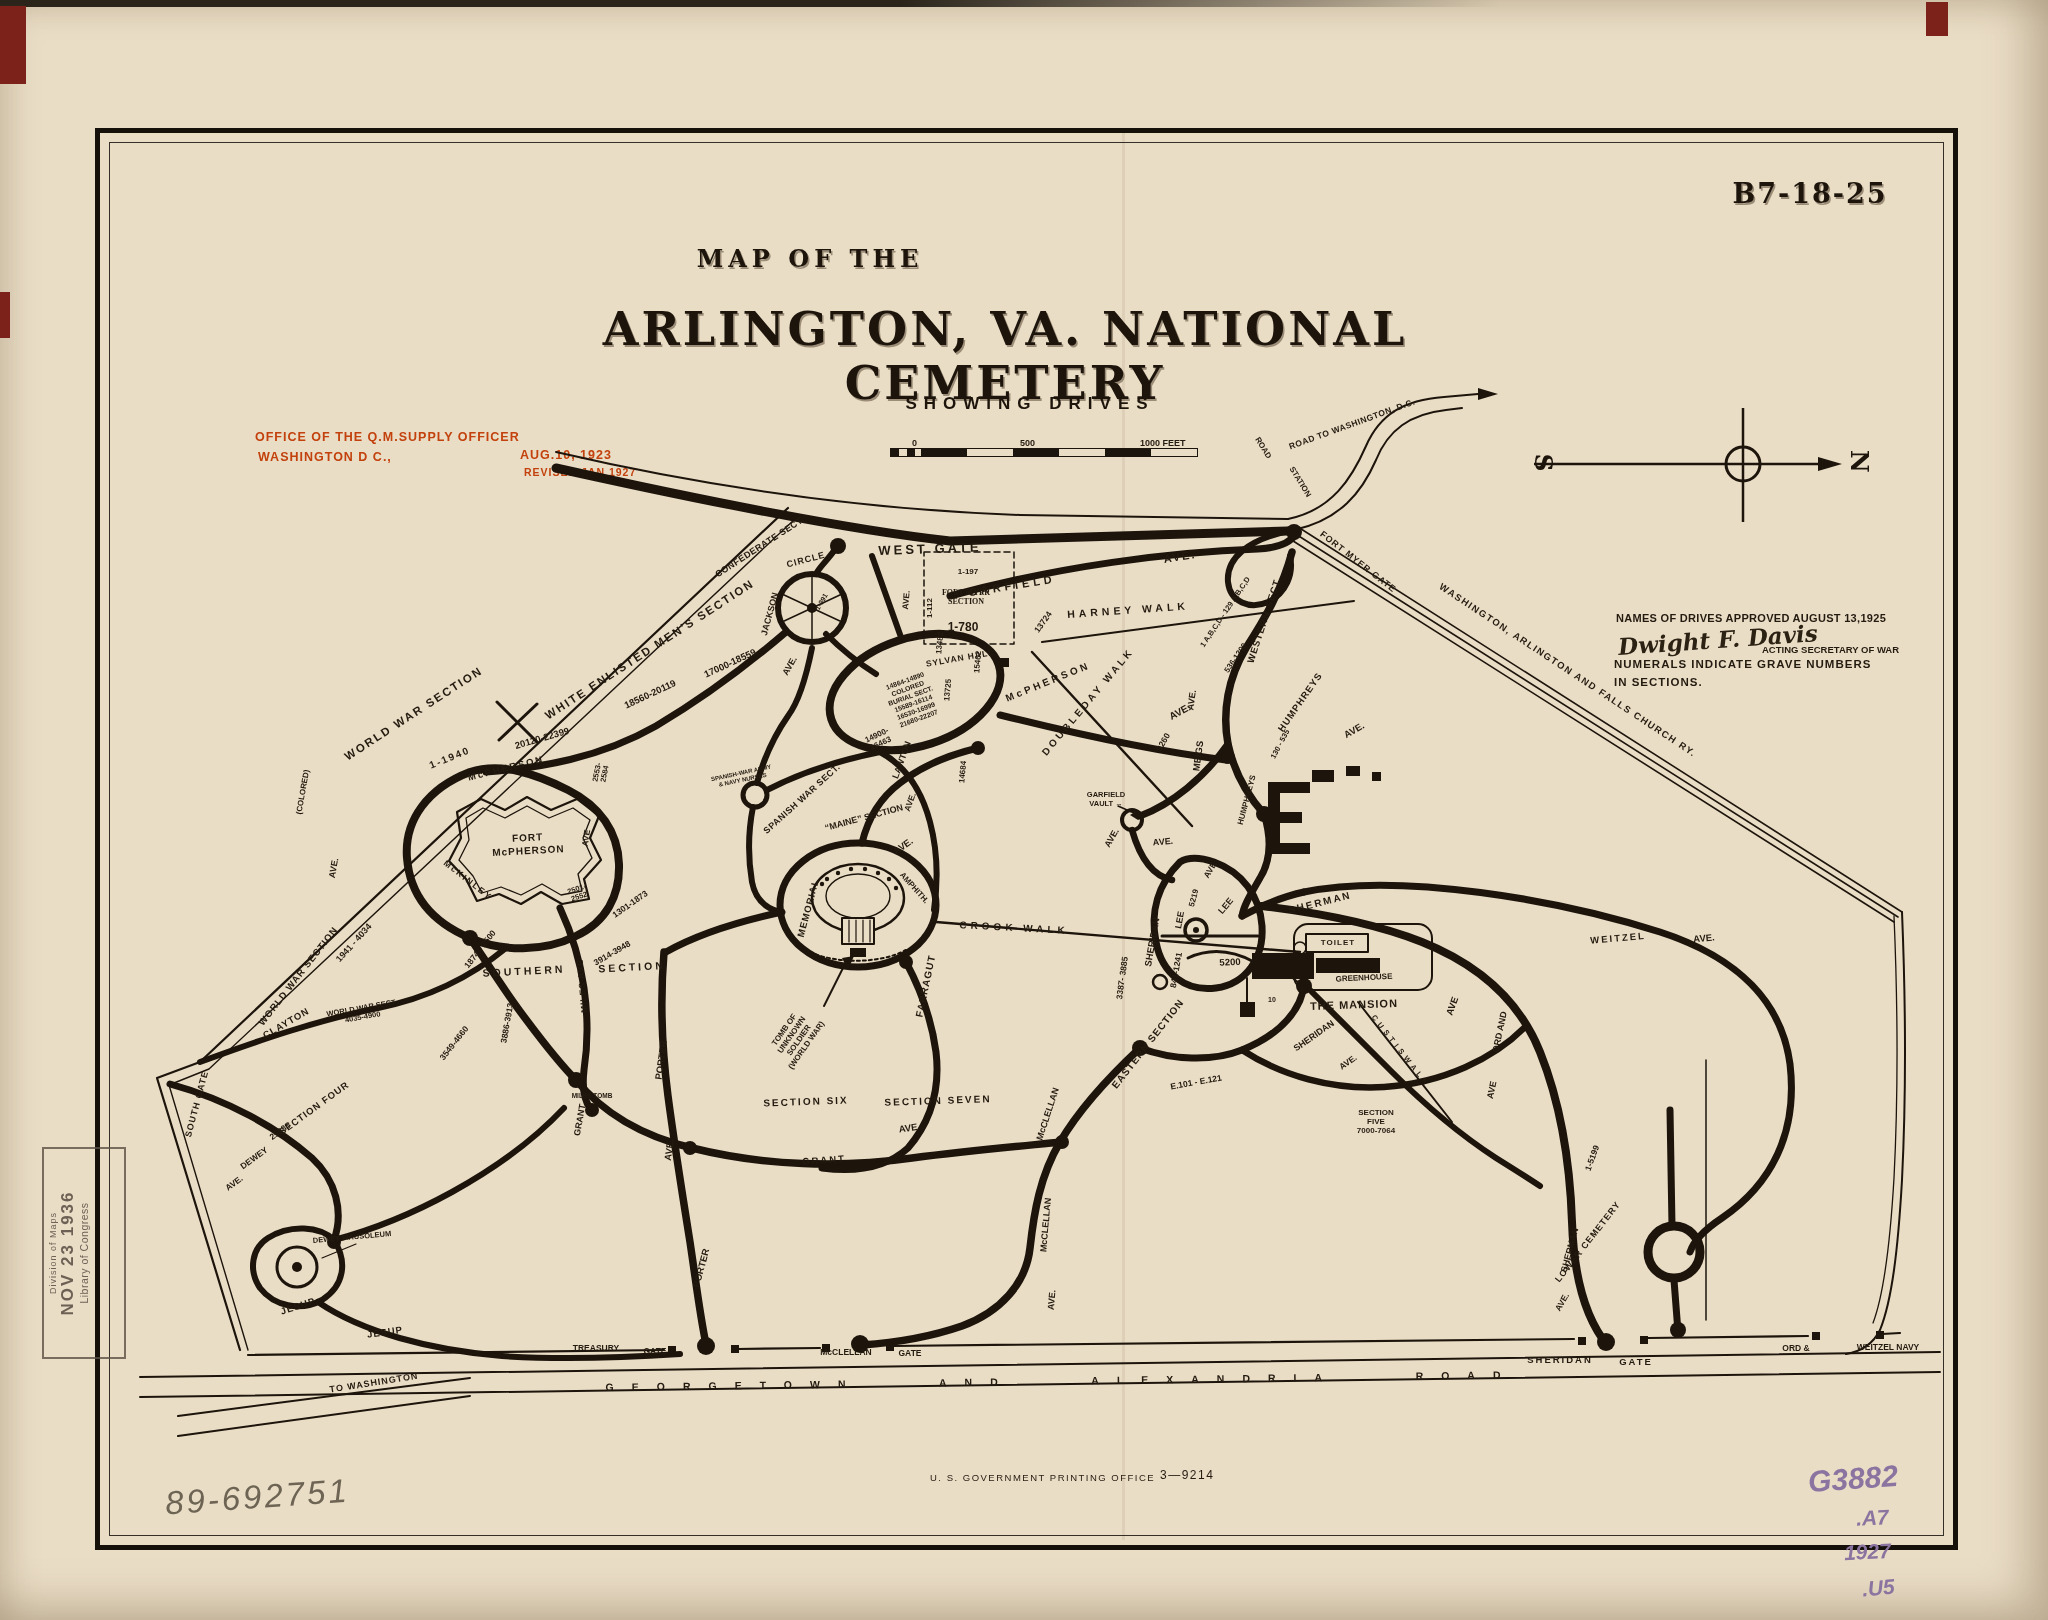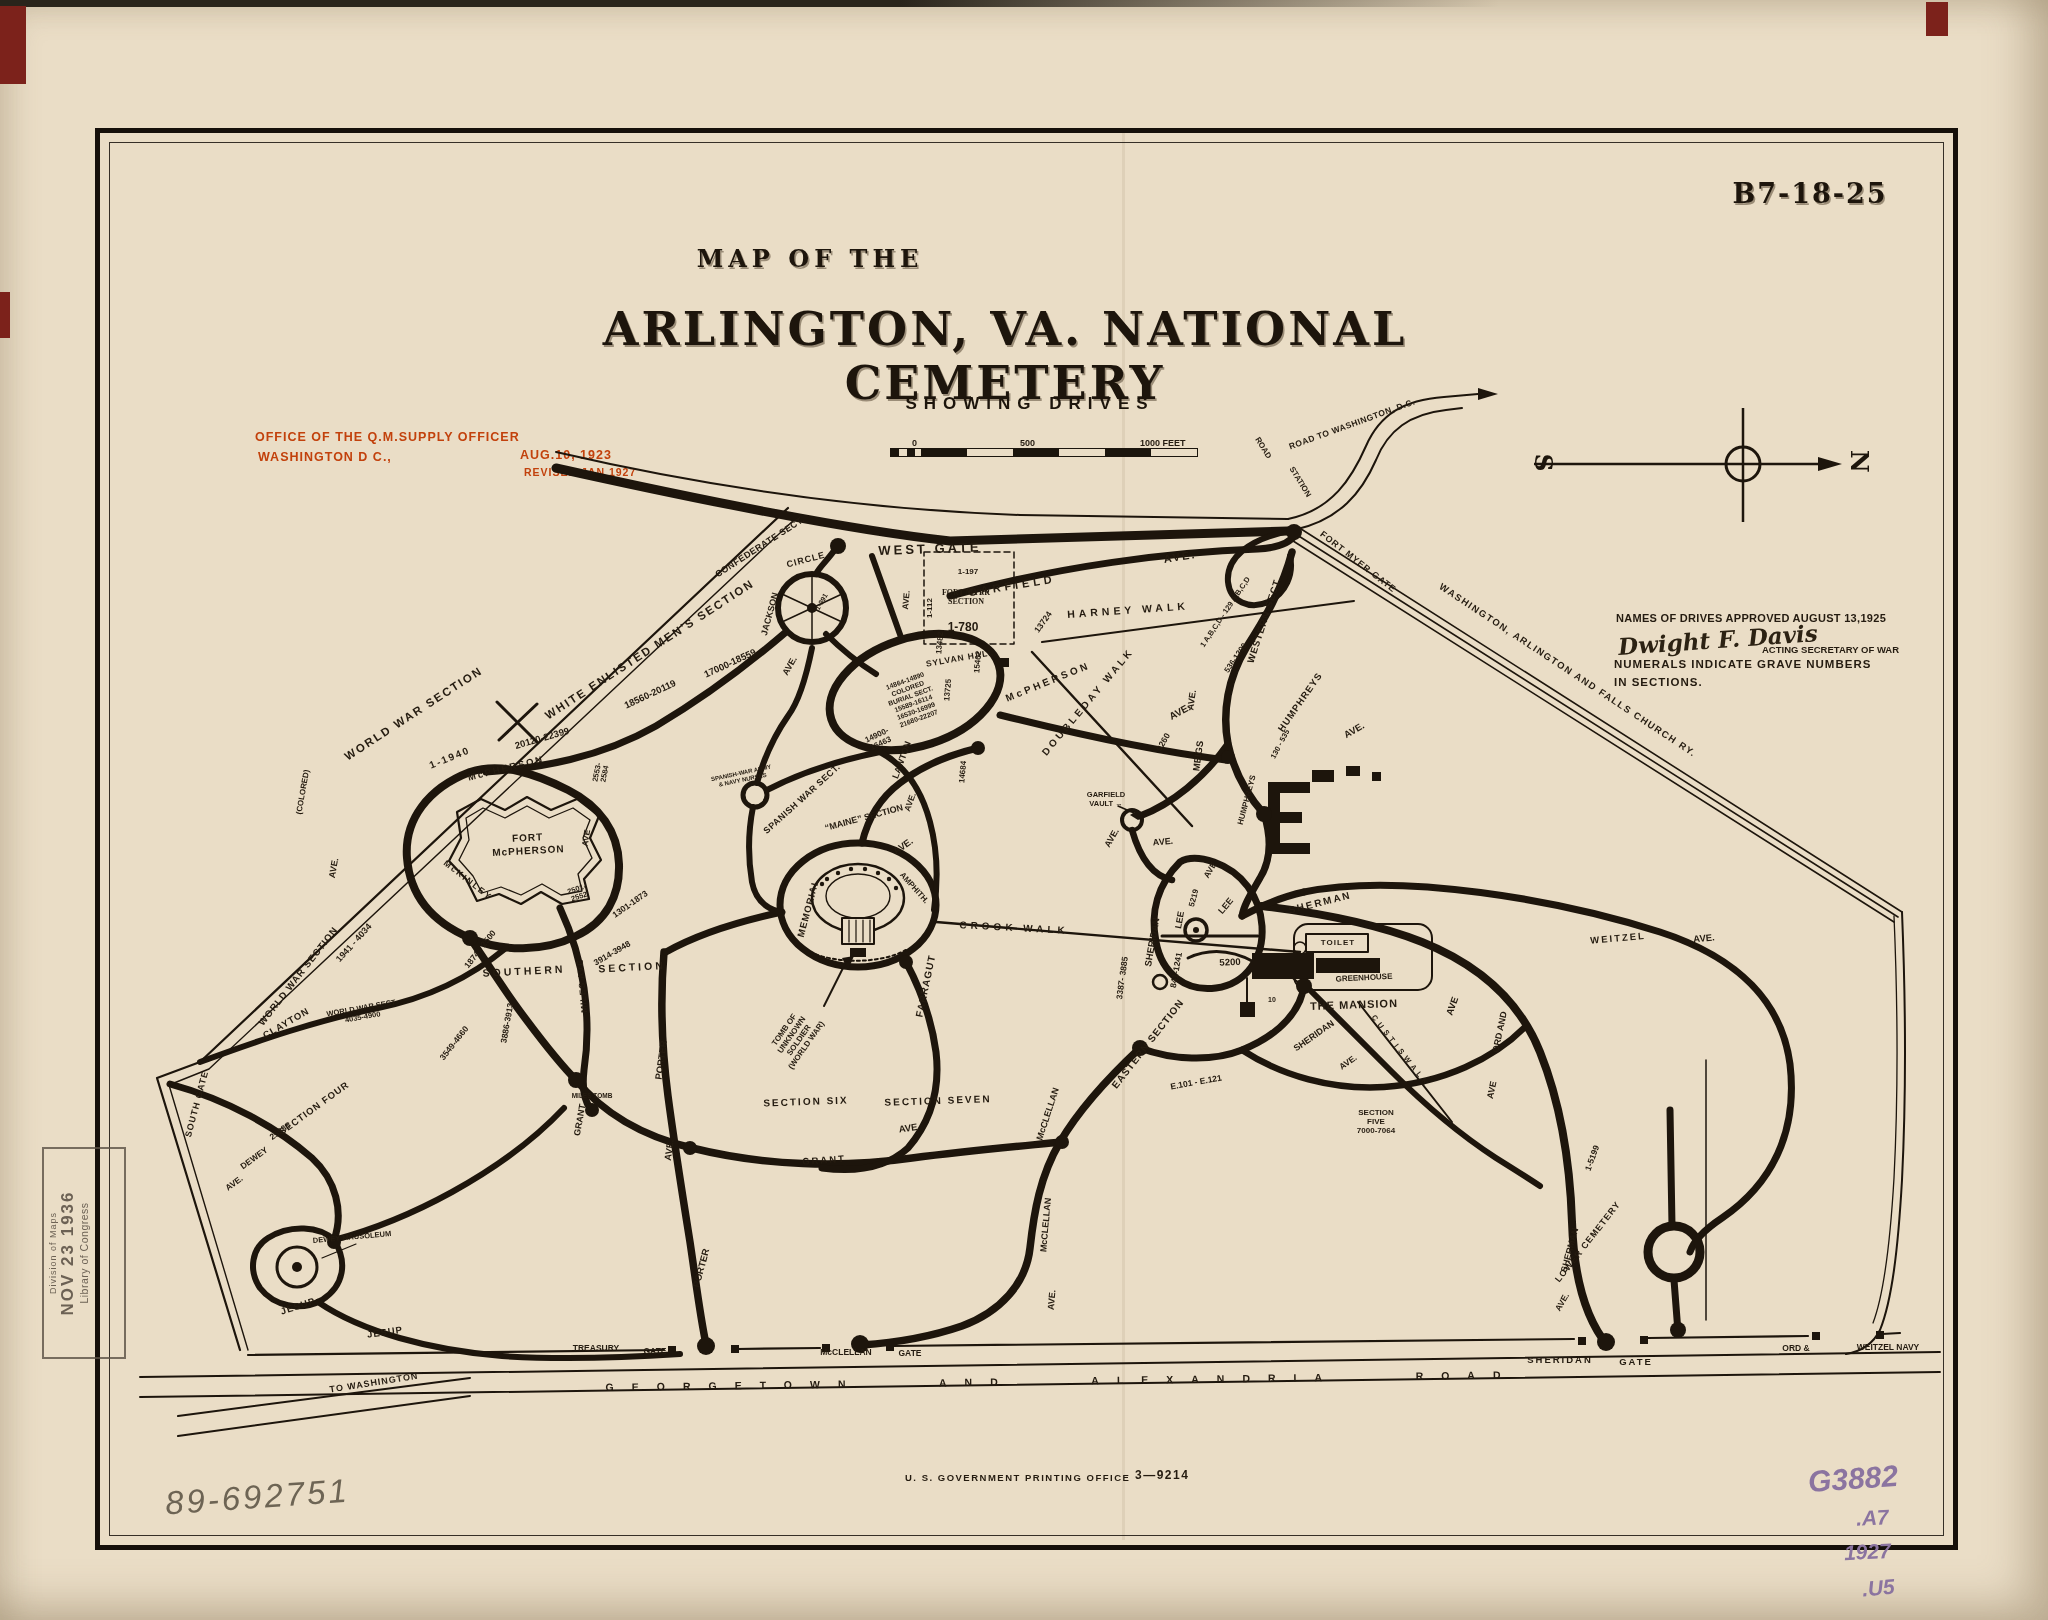--- a/index.html
+++ b/index.html
@@ -21,21 +21,21 @@
   .sig{font-family:"DejaVu Serif",serif;font-style:italic;font-weight:bold;font-size:23px;color:#2c2213;}
   .scalebar-label{position:absolute;font-weight:bold;font-size:9px;color:#241b10;}
   .sb-cells{position:absolute;top:10px;left:0;display:flex;height:7px;border:1.5px solid #1b150d;}
   .sb-cells div{height:100%;}
   .compass-letter{position:absolute;font-family:"DejaVu Serif",serif;font-weight:bold;font-size:25px;color:#1d150c;}
   .stamp{position:absolute;left:42px;top:1147px;width:84px;height:212px;}
   .stamp-rot{position:absolute;left:-64px;top:64px;width:212px;height:84px;transform:rotate(-90deg);
              border:2.5px solid rgba(90,80,68,.8);color:rgba(90,80,68,.88);text-align:center;padding-top:4px;box-sizing:border-box;}
   .pencil{font-style:italic;color:#6d6454;}
   .purple{font-style:italic;color:#8b74a0;font-weight:bold;}
-  .printer{font-weight:bold;font-size:9.5px;letter-spacing:1.5px;color:#241b10;}
+  .printer{font-weight:normal;font-size:9.5px;letter-spacing:1.5px;color:#241b10;margin-left:25px;}
   .crease{position:absolute;top:130px;height:1410px;width:3px;background:rgba(120,100,70,.10);}
 </style>
 </head>
 <body>
 
 <div class="sheet">
 
   <div class="edge-top"></div>
   <div class="red-mark" style="left:0;top:6px;width:26px;height:78px;"></div>
   <div class="red-mark" style="left:0;top:292px;width:10px;height:46px;"></div>

